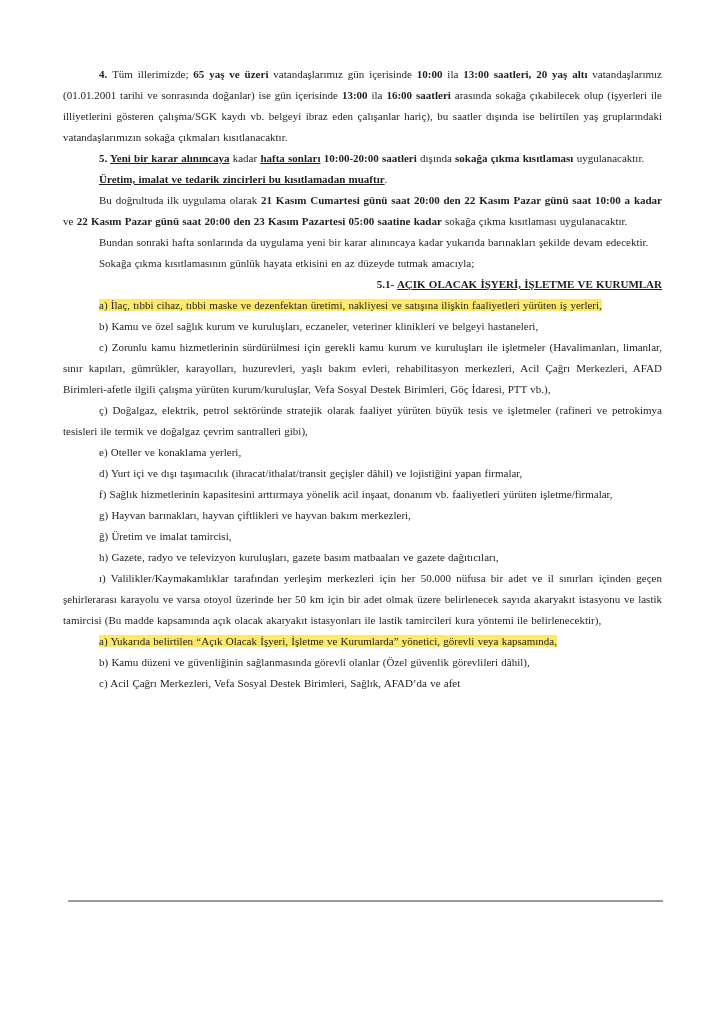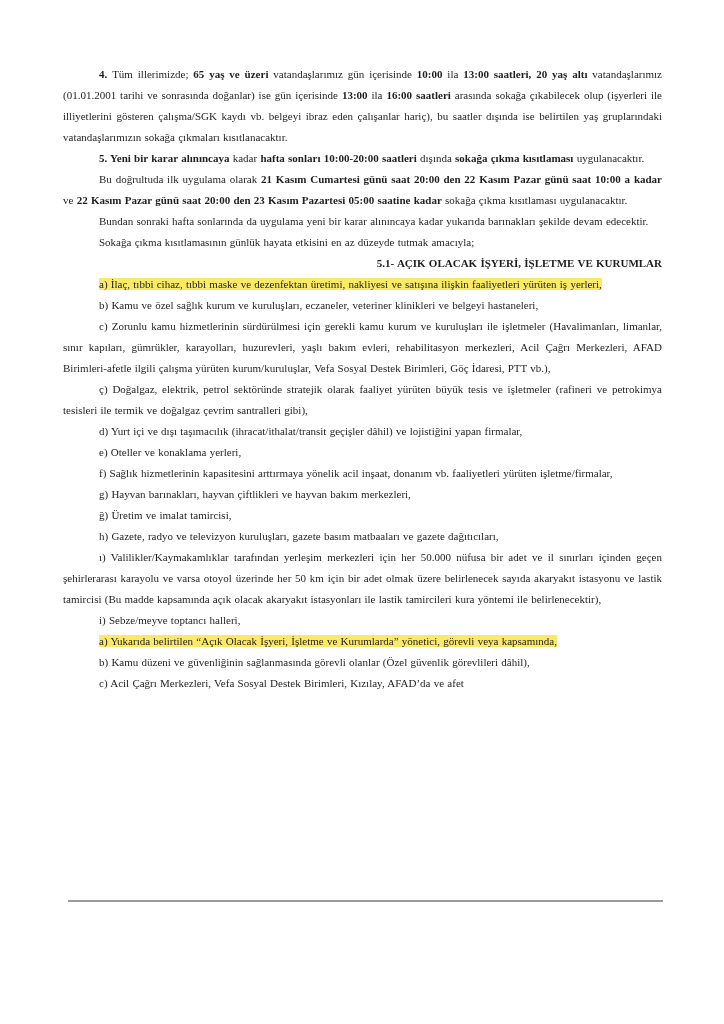--- a/index.html
+++ b/index.html
@@ -17,21 +17,21 @@
     position: absolute;
     left: 63px; top: 64px; width: 599px;
     font-size: 11px;
     line-height: 21px;
     word-spacing: 0.5px;
   }
   .content p { margin: 0; text-align: justify; text-indent: 36px; }
   .content p.heading { text-align: right; }
 
   .b { font-weight: bold; }
-  .u { }
+  .u { text-decoration: underline; }
   .hl { background: var(--hl, #fce96a); }
 
   .footer {
     position: absolute;
     left: 68px; top: 900px; width: 595px;
     border-top: 2px solid #9a9a9a;
     padding-top: 11px;
   }
   .footer-lines {
     margin-left: 5px;
@@ -41,37 +41,37 @@
     word-spacing: 0.3px;
   }
 </style>
 </head>
 <body>
 
 <div class="page">
   <div class="content">
       <p class="body"><span class="b">4. </span><span>Tüm illerimizde; </span><span class="b">65 yaş ve üzeri</span><span> vatandaşlarımız gün içerisinde </span><span class="b">10:00</span><span> ila </span><span class="b">13:00 saatleri,  20 yaş altı</span><span> vatandaşlarımız (01.01.2001 tarihi ve sonrasında doğanlar) ise gün içerisinde </span><span class="b">13:00</span><span> ila </span><span class="b">16:00 saatleri</span><span> arasında sokağa çıkabilecek olup (işyerleri ile illiyetlerini gösteren çalışma/SGK kaydı vb. belgeyi ibraz eden çalışanlar hariç), bu saatler dışında ise belirtilen yaş gruplarındaki vatandaşlarımızın sokağa çıkmaları kısıtlanacaktır.</span></p>
       <p class="body"><span class="b">5. </span><span class="b u">Yeni bir karar alınıncaya</span><span> kadar </span><span class="b u">hafta sonları</span><span>  </span><span class="b">10:00-20:00 saatleri</span><span> dışında </span><span class="b">sokağa çıkma kısıtlaması</span><span> uygulanacaktır.</span></p>
+      <p class="body"><span class="b u">Üretim, imalat ve tedarik zincirleri bu kısıtlamadan muaftır</span><span>.</span></p>
       <p class="body"><span>Bu doğrultuda ilk uygulama olarak </span><span class="b">21 Kasım Cumartesi günü saat 20:00 den 22 Kasım Pazar günü saat 10:00 a kadar</span><span> ve </span><span class="b">22 Kasım Pazar günü saat 20:00 den 23 Kasım Pazartesi 05:00 saatine kadar</span><span> sokağa çıkma kısıtlaması uygulanacaktır.</span></p>
       <p class="body"><span>Bundan sonraki hafta sonlarında da uygulama yeni bir karar alınıncaya kadar yukarıda barınakları şekilde devam edecektir.</span></p>
       <p class="body"><span>Sokağa çıkma kısıtlamasının günlük hayata etkisini en az düzeyde tutmak amacıyla;</span></p>
       <p class="heading"><span class="b">5.1- </span><span class="b u">AÇIK OLACAK İŞYERİ, İŞLETME VE KURUMLAR</span></p>
       <p class="body"><span class="hl"> a) İlaç, tıbbi cihaz, tıbbi maske ve dezenfektan üretimi, nakliyesi ve satışına ilişkin faaliyetleri yürüten iş yerleri,</span></p>
       <p class="body"><span>b) Kamu ve özel sağlık kurum ve kuruluşları, eczaneler, veteriner klinikleri ve belgeyi hastaneleri,</span></p>
       <p class="body"><span>c) Zorunlu kamu hizmetlerinin sürdürülmesi için gerekli kamu kurum ve kuruluşları ile işletmeler (Havalimanları, limanlar, sınır kapıları, gümrükler, karayolları, huzurevleri, yaşlı bakım evleri, rehabilitasyon merkezleri, Acil Çağrı Merkezleri, AFAD Birimleri-afetle ilgili çalışma yürüten kurum/kuruluşlar, Vefa Sosyal Destek Birimleri, Göç İdaresi, PTT vb.),</span></p>
       <p class="body"><span>ç) Doğalgaz, elektrik, petrol sektöründe stratejik olarak faaliyet yürüten büyük tesis ve işletmeler (rafineri ve petrokimya tesisleri ile termik ve doğalgaz çevrim santralleri gibi),</span></p>
+      <p class="body"><span>e) Oteller ve konaklama yerleri,</span></p>
       <p class="body"><span>d) Yurt içi ve dışı taşımacılık (ihracat/ithalat/transit geçişler dâhil) ve lojistiğini yapan firmalar,</span></p>
-      <p class="body"><span>e) Oteller ve konaklama yerleri,</span></p>
       <p class="body"><span>f) Sağlık hizmetlerinin kapasitesini arttırmaya yönelik acil inşaat, donanım vb. faaliyetleri yürüten işletme/firmalar,</span></p>
       <p class="body"><span>g) Hayvan barınakları, hayvan çiftlikleri ve hayvan bakım merkezleri,</span></p>
       <p class="body"><span>ğ) Üretim ve imalat tamircisi,</span></p>
       <p class="body"><span>h) Gazete, radyo ve televizyon kuruluşları, gazete basım matbaaları ve gazete dağıtıcıları,</span></p>
       <p class="body"><span>ı) Valilikler/Kaymakamlıklar tarafından yerleşim merkezleri için her 50.000 nüfusa bir adet ve il sınırları içinden geçen şehirlerarası karayolu ve varsa otoyol üzerinde her 50 km için bir adet olmak üzere belirlenecek sayıda akaryakıt istasyonu ve lastik tamircisi (Bu madde kapsamında açık olacak akaryakıt istasyonları ile lastik tamircileri kura yöntemi ile belirlenecektir),</span></p>
-      <p class="body"><span>i) Sebze/meyve toptancı halleri,</span></p>
       <p class="body"><span class="hl"> a) Yukarıda belirtilen </span><span> </span><span class="hl">“Açık Olacak İşyeri, İşletme ve Kurumlarda” yönetici, görevli veya kapsamında,</span></p>
       <p class="body"><span>b) Kamu düzeni ve güvenliğinin sağlanmasında görevli olanlar (Özel güvenlik görevlileri dâhil),</span></p>
-      <p class="body"><span>c) Acil Çağrı Merkezleri, Vefa Sosyal Destek Birimleri, Kızılay, AFAD’da ve afet</span></p>
+      <p class="body"><span>c) Acil Çağrı Merkezleri, Vefa Sosyal Destek Birimleri, Sağlık, AFAD’da ve afet</span></p>
     </div>
 
   <div class="footer">
     <div class="footer-lines"></div>
   </div>
 </div>
 
 </body></html>

